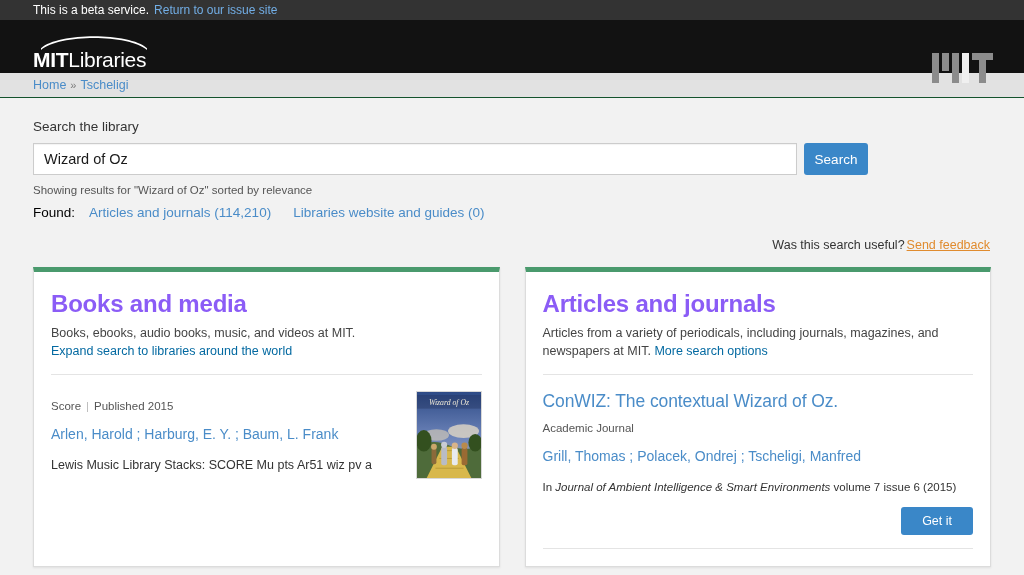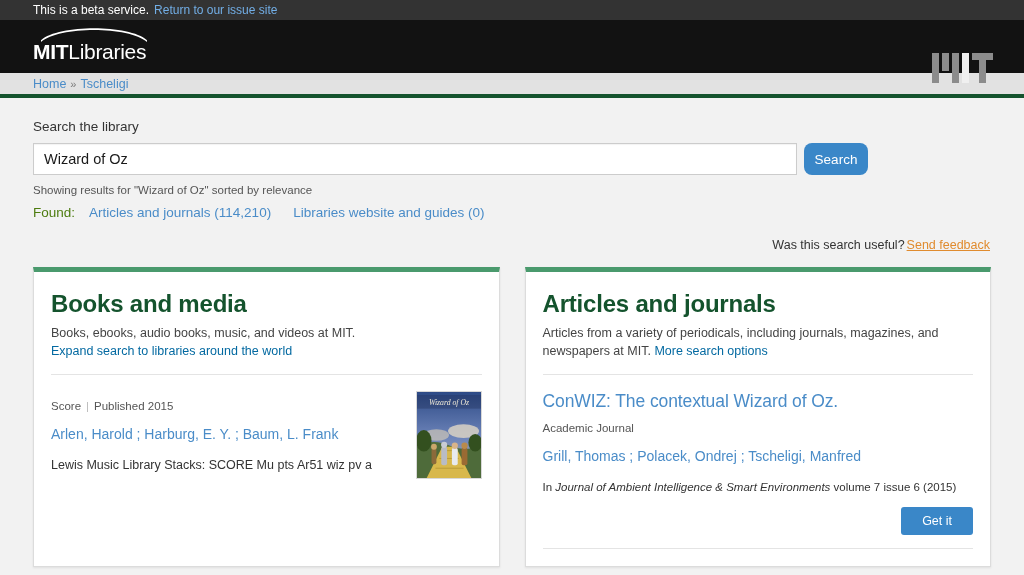--- a/index.html
+++ b/index.html
@@ -30,21 +30,21 @@
   }
 
   
   .masthead {
     height: 53px;
     background: #121212;
     position: relative;
   }
   .logo-wrap {
     position: absolute;
-    left: 33px; top: 5px;
+    left: 33px; top: 13px;
     width: 130px; height: 44px;
   }
   .logo-arc {
     position: absolute;
     left: 6px; top: 0;
     width: 110px; height: 18px;
     overflow: hidden;
   }
   .logo-arc svg { display: block; }
   .logo-text {
@@ -67,21 +67,21 @@
     height: 30px;
   }
   .mb { background: #8c8c8c; margin-right: 3px; }
   .mb-white { background: #f0f0f0; }
   .mit-col { display: flex; flex-direction: column; margin-right: 3px; }
 
   
   .crumb-bar {
     height: 25px;
     background: #e2e2e2;
-    border-bottom: 4px solid #14532d;
+    border-bottom: 1px solid #14532d;
     display: flex;
     align-items: center;
     padding-left: 33px;
     font-size: 12.5px;
   }
   .crumb-link { color: #4a8cc8; text-decoration: none; cursor: pointer; }
   .crumb-sep { color: #7a7a7a; margin: 0 4px; font-size: 11px; }
 
   
   .page { padding: 0 33px; background: #f2f2f2; }
@@ -103,38 +103,38 @@
     font-family: "Liberation Sans", sans-serif;
     outline: none;
     box-shadow: inset 0 1px 1px rgba(0,0,0,.05);
   }
   .search-btn {
     margin-left: 7px;
     width: 64px;
     height: 32px;
     background: #3a87c8;
     border: none;
-    border-radius: 8px;
+    border-radius: 3px;
     color: #ffffff;
     font-size: 13.5px;
     font-family: "Liberation Sans", sans-serif;
     cursor: pointer;
   }
   .showing {
     font-size: 11.5px;
     color: #555;
     padding-top: 9px;
   }
   .found-row {
     display: flex;
     align-items: baseline;
     padding-top: 9px;
     font-size: 13.5px;
   }
-  .found-label { color: #4d7c0f; margin-right: 14px; }
+  .found-label { color: #000000; margin-right: 14px; }
   .found-link {
     color: #4a8cc8;
     text-decoration: none;
     margin-right: 22px;
     cursor: pointer;
   }
   .feedback-row {
     text-align: right;
     font-size: 12.5px;
     color: #333;
@@ -159,21 +159,21 @@
     background: #ffffff;
     border: 1px solid #dcdcdc;
     border-top: 5px solid #4a9a6d;
     box-shadow: 0 1px 2px rgba(0,0,0,.08);
     padding: 18px 17px 0 17px;
     min-height: 300px;
   }
   .card-title {
     font-size: 24px;
     font-weight: bold;
-    color: #14532d;
+    color: #8b5cf6;
     line-height: 1.15;
     margin-bottom: 6px;
     letter-spacing: -0.2px;
   }
   .card-desc {
     font-size: 12.5px;
     color: #444;
     line-height: 1.45;
   }
   .card-desc .inline-link {

